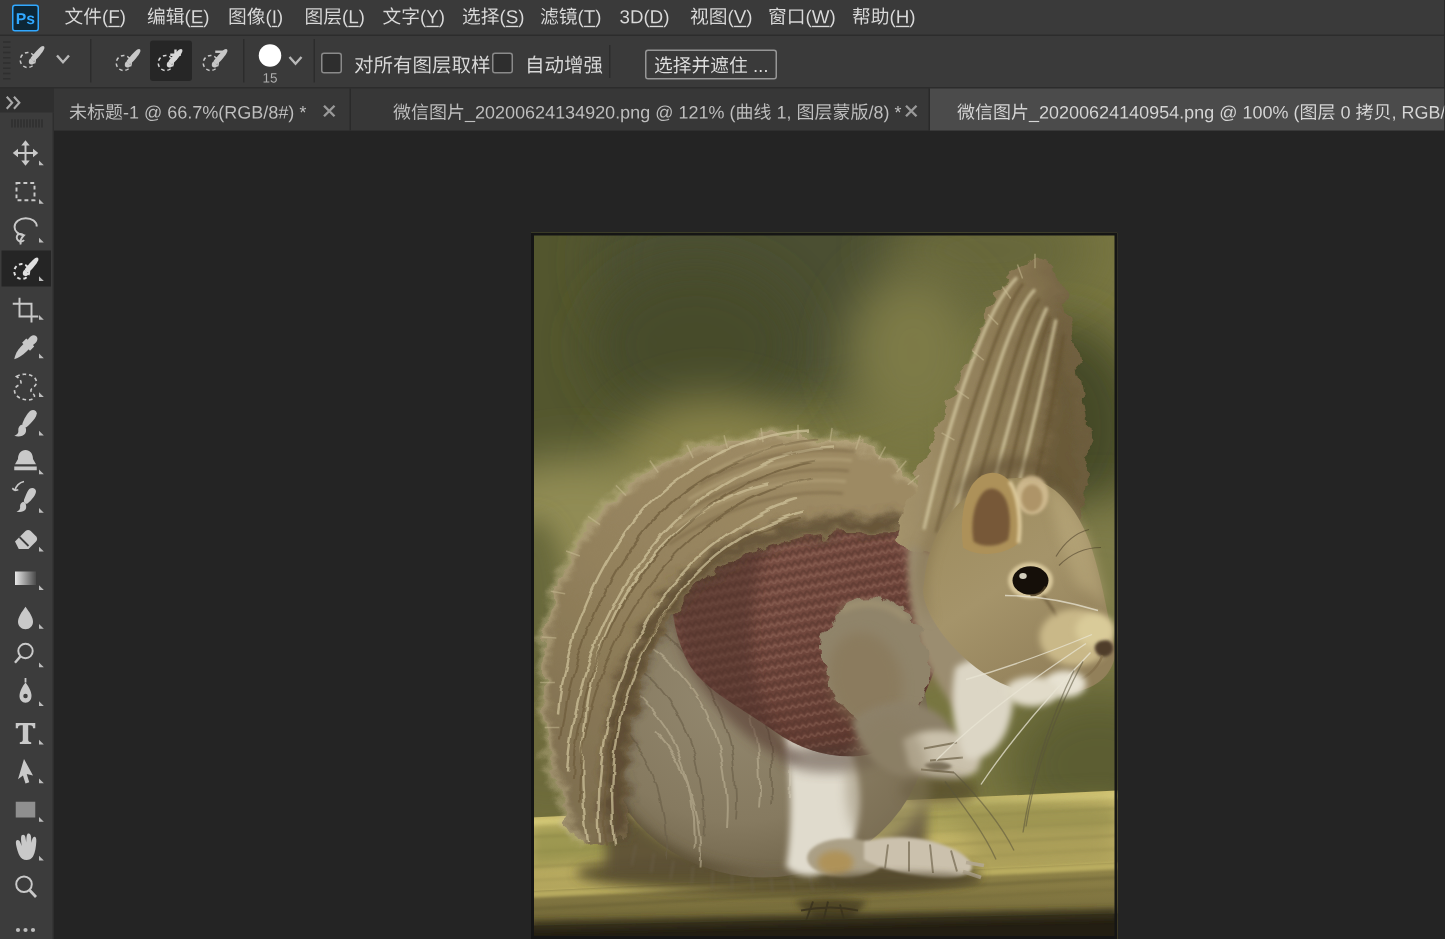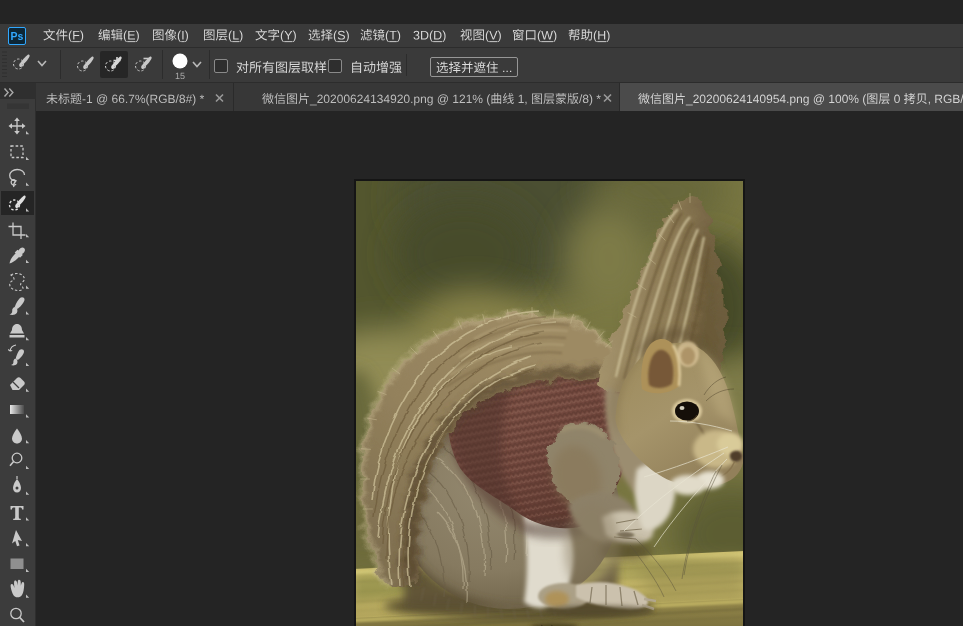--- a/index.html
+++ b/index.html
@@ -1,15 +1,15 @@
 <!DOCTYPE html>
 <html><head><meta charset="utf-8"><style>
 html,body{margin:0;padding:0;width:963px;height:626px;overflow:hidden;background:#242424;
 font-family:"Liberation Sans",sans-serif;}
-#app{position:relative;width:963px;height:493px;margin-top:24px;}
+#app{position:relative;width:963px;height:493px;}
 .abs{position:absolute;}
 </style></head><body>
 <div id="app">
 <div class="abs" style="left:0;top:0;width:963px;height:23px;background:#3a3a3a;border-bottom:1px solid #2c2c2c"></div>
 <div class="abs" style="left:0;top:24px;width:963px;height:34px;background:#3a3a3a;border-bottom:1px solid #2c2c2c"></div>
 <div class="abs" style="left:0;top:59px;width:963px;height:28px;background:#2f2f2f"></div>
 
 <div class="abs" style="left:36px;top:59px;width:197px;height:28px;background:#373737;border-right:1px solid #2a2a2a"></div>
 <div class="abs" style="left:234px;top:59px;width:385px;height:28px;background:#373737;border-right:1px solid #2a2a2a"></div>
 <div class="abs" style="left:620px;top:59px;width:343px;height:28px;background:#4b4b4b"></div>

